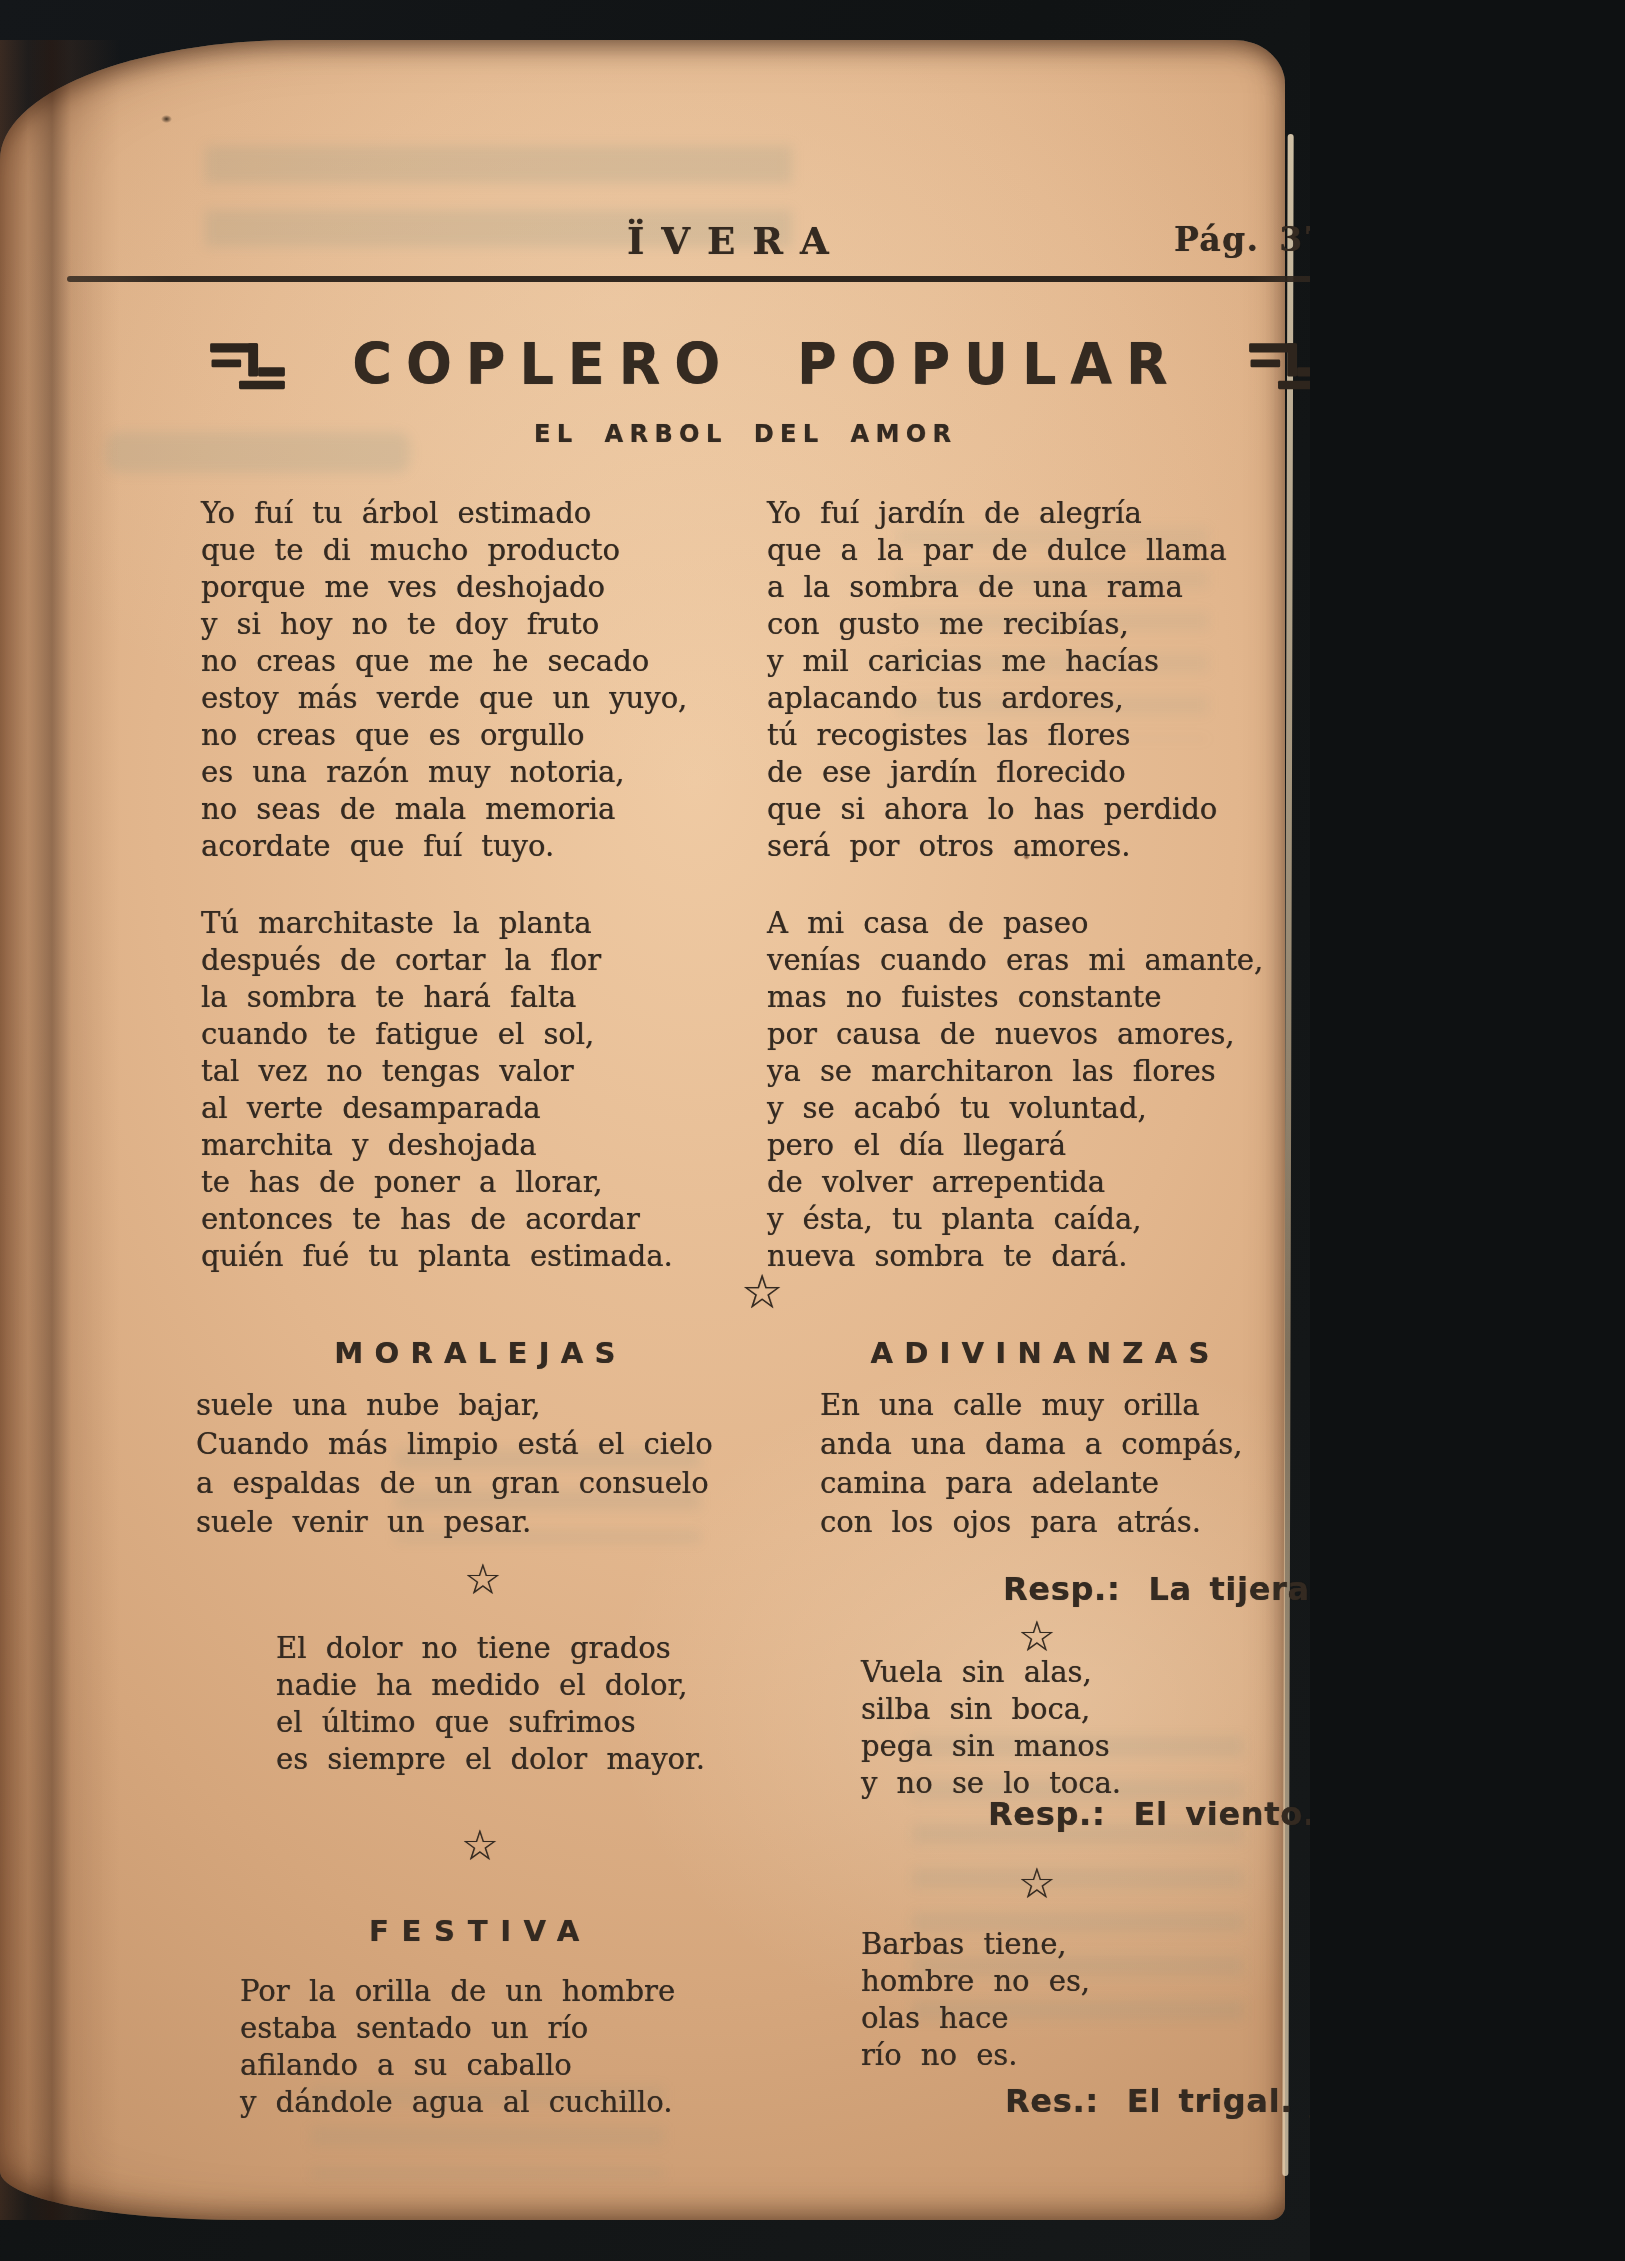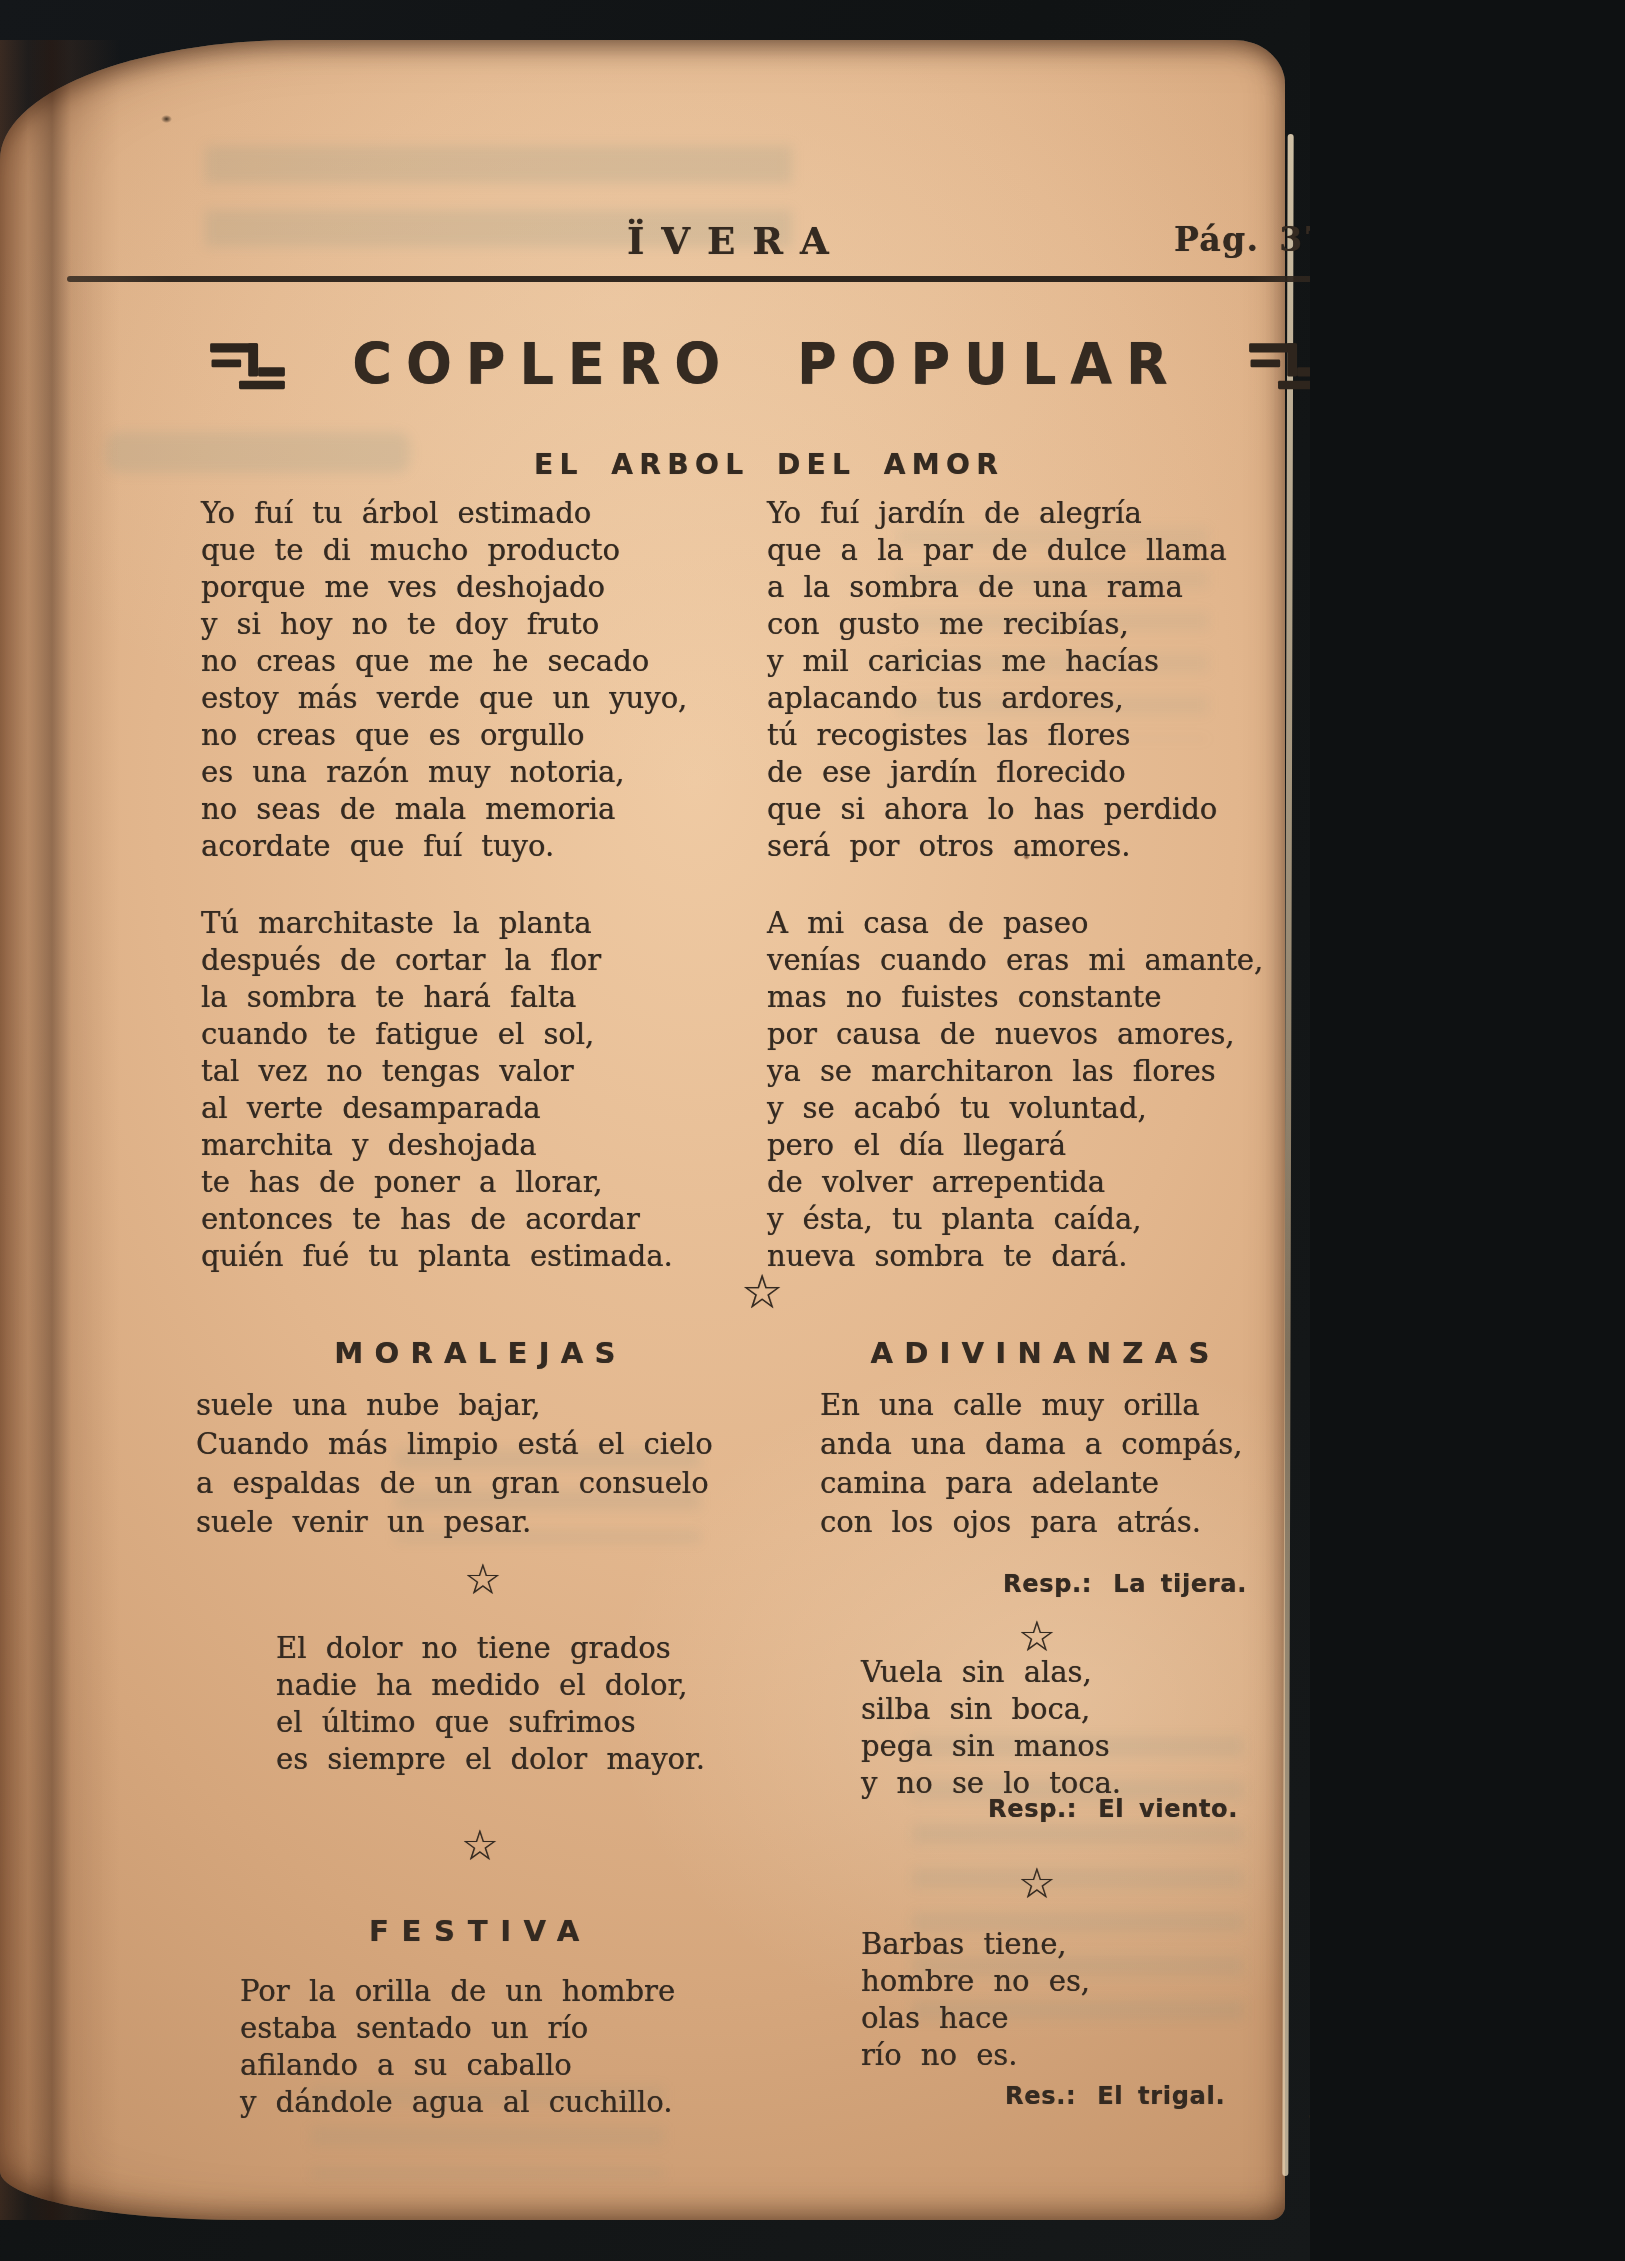--- a/index.html
+++ b/index.html
@@ -36,27 +36,27 @@
   .sansb{font-family:"DejaVu Sans",sans-serif;font-weight:bold;}
   .abs{position:absolute;white-space:pre;}
   .journal{left:627px;top:219px;font-size:37px;letter-spacing:17px;}
   .pagenum{left:1174px;top:220px;font-size:33px;letter-spacing:1.4px;word-spacing:7px;}
   .rule{position:absolute;left:67px;top:276px;width:1287px;height:5.7px;border-radius:3.5px;
     background:linear-gradient(90deg, rgba(52,42,33,.85), #342a21 8%, #2c241d 92%, rgba(52,42,33,.8));}
   .title-row{position:absolute;left:208px;top:332px;width:1118px;height:65px;
     display:flex;justify-content:space-between;align-items:center;}
   .title-text{font-size:54px;letter-spacing:14px;word-spacing:30px;transform:scaleY(1.04);white-space:pre;}
   .ornament{width:79px;height:51px;flex:0 0 auto;}
-  .subtitle{left:534px;top:448px;font-size:28px;letter-spacing:6.4px;word-spacing:11.3px;}
+  .subtitle{left:534px;top:420px;font-size:24px;letter-spacing:6.4px;word-spacing:11.3px;}
   .col{position:absolute;font-size:29px;line-height:37px;word-spacing:10px;}
   .tl{white-space:pre;}
   .stanza2{margin-top:40px;}
   .lh55 .tl{line-height:39px;}
   .sec-title{position:absolute;font-size:29px;letter-spacing:11.3px;text-align:center;white-space:pre;}
-  .answer{position:absolute;display:flex;gap:21px;font-size:24px;letter-spacing:0.7px;word-spacing:5.7px;white-space:pre;align-items:center;}
+  .answer{position:absolute;display:flex;gap:28px;font-size:32px;letter-spacing:0.7px;word-spacing:5.7px;white-space:pre;align-items:center;}
   .star{position:absolute;font-family:"DejaVu Sans",sans-serif;font-size:47px;line-height:47px;}
 </style>
 </head>
 <body>
 
 <div class="canvas">
   <div class="page">
     <div class="gutter"></div>
 
     <div class="ghost" style="left:205px;top:106px;width:587px;height:117px;background:repeating-linear-gradient(180deg, rgba(125,145,128,.17) 0 37px, rgba(125,145,128,0) 37px 64px);"></div>

